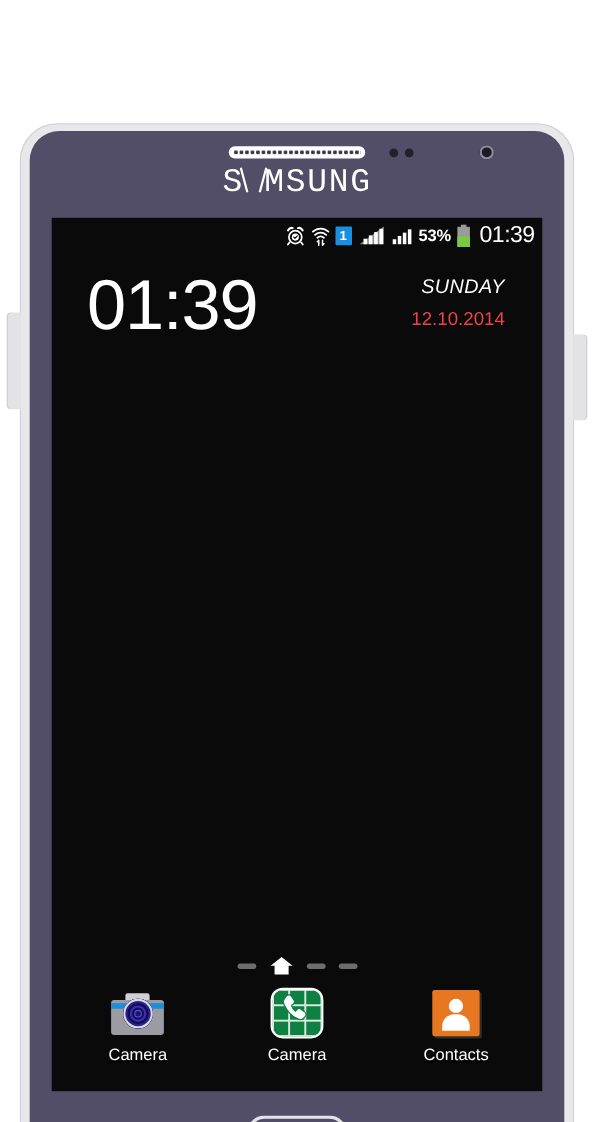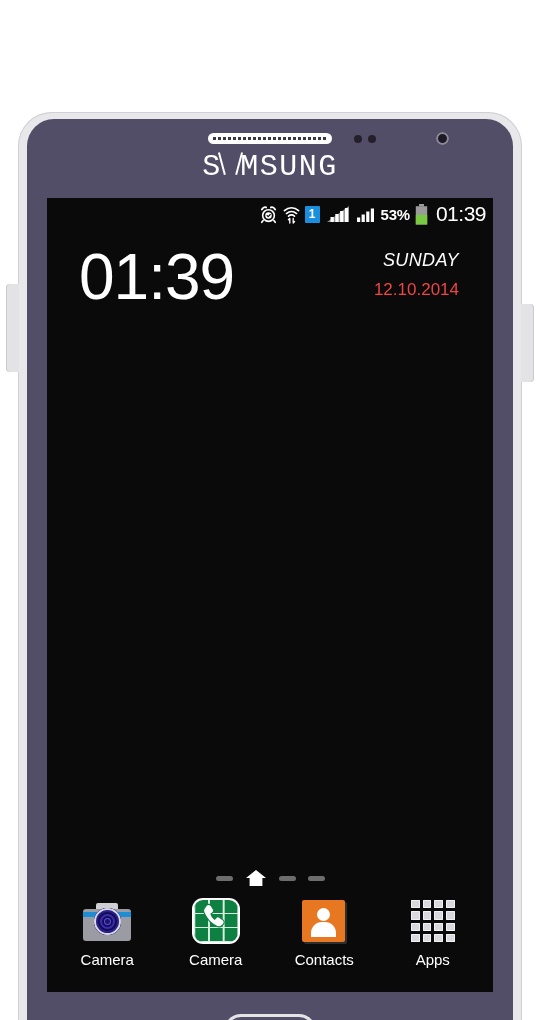--- a/index.html
+++ b/index.html
@@ -429,42 +429,19 @@
         <div class="dock-item">
           <div class="dock-icon">
             <div class="ic-contacts-sq"></div>
             <div class="ic-contacts-head"></div>
             <div class="ic-contacts-body"></div>
           </div>
           <div class="dock-label">Contacts</div>
         </div>
 
 
-        <div class="dock-item">
-          <div class="dock-icon">
-            <div class="ic-apps-grid">
-              <div class="ic-apps-cell"></div>
-                <div class="ic-apps-cell"></div>
-                <div class="ic-apps-cell"></div>
-                <div class="ic-apps-cell"></div>
-              <div class="ic-apps-cell"></div>
-                <div class="ic-apps-cell"></div>
-                <div class="ic-apps-cell"></div>
-                <div class="ic-apps-cell"></div>
-              <div class="ic-apps-cell"></div>
-                <div class="ic-apps-cell"></div>
-                <div class="ic-apps-cell"></div>
-                <div class="ic-apps-cell"></div>
-              <div class="ic-apps-cell"></div>
-                <div class="ic-apps-cell"></div>
-                <div class="ic-apps-cell"></div>
-                <div class="ic-apps-cell"></div>
-            </div>
-          </div>
-          <div class="dock-label">Apps</div>
-        </div>
 
       </div>
     </div>
 
     <div id="home-button"></div>
   </div>
 </div>
 
 </body></html>

